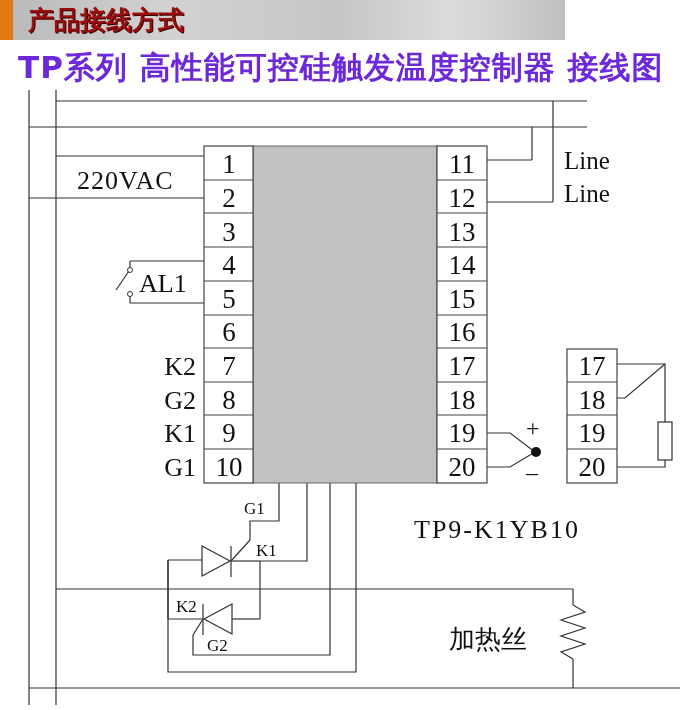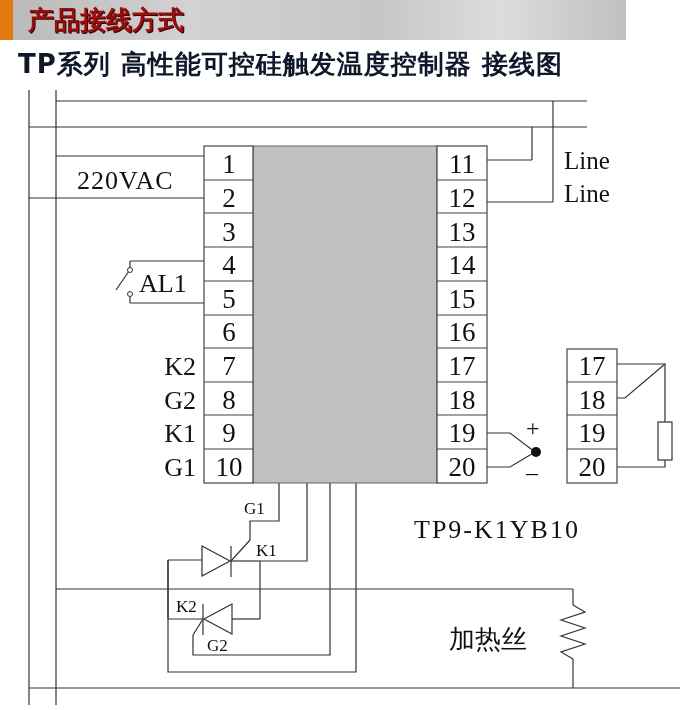--- a/index.html
+++ b/index.html
@@ -1,22 +1,22 @@
 <!DOCTYPE html>
 <html><head>
 <meta charset="utf-8">
 <style>
   html,body{margin:0;padding:0;background:#fff;}
   body{width:680px;height:710px;position:relative;overflow:hidden;font-family:"Liberation Serif","DejaVu Serif",serif;}
-  .banner{position:absolute;left:0;top:0;width:626px;height:40px;
+  .banner{position:absolute;left:0;top:0;width:565px;height:40px;
     background:linear-gradient(90deg,#b8b8b8 0%,#d2d2d2 30%,#c6c6c6 60%,#dcdcdc 80%,#c0c0c0 100%);}
   .banner-accent{position:absolute;left:0;top:0;width:13px;height:40px;background:#e07a10;}
   .banner-title{position:absolute;left:28px;top:3px;font-family:"DejaVu Sans",sans-serif;font-weight:bold;
     font-size:26px;color:#9c0e0e;letter-spacing:0px;text-shadow:1px 1px 0 #3a0000;}
-  .subtitle{position:absolute;left:18px;top:47px;font-family:"DejaVu Sans",sans-serif;font-weight:bold;font-size:26px;color:#0f172a;letter-spacing:1px;}
+  .subtitle{position:absolute;left:18px;top:47px;font-family:"DejaVu Sans",sans-serif;font-weight:bold;font-size:31px;color:#6d28d9;letter-spacing:1px;}
   svg{position:absolute;left:0;top:0;}
   .lbl{font-family:"Liberation Serif","DejaVu Serif",serif;fill:#111;}
 </style>
 </head>
 <body>
 
 <div class="banner">
   <div class="banner-accent"></div>
   <div class="banner-title">产品接线方式</div>
 </div>

